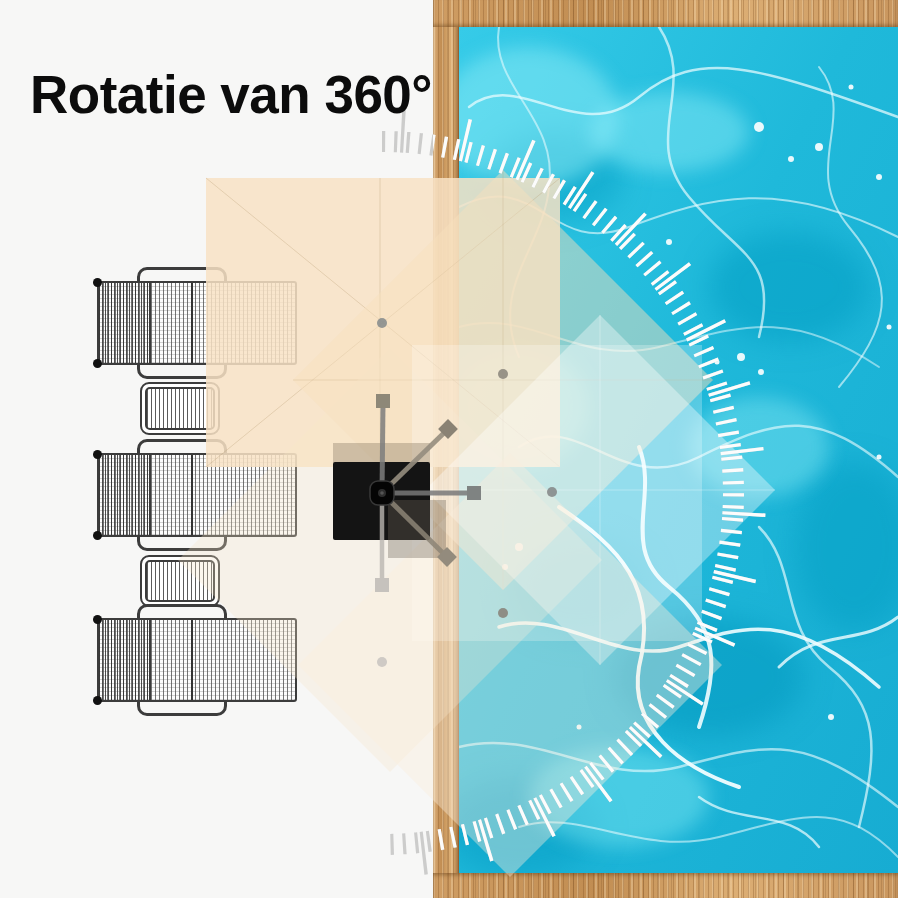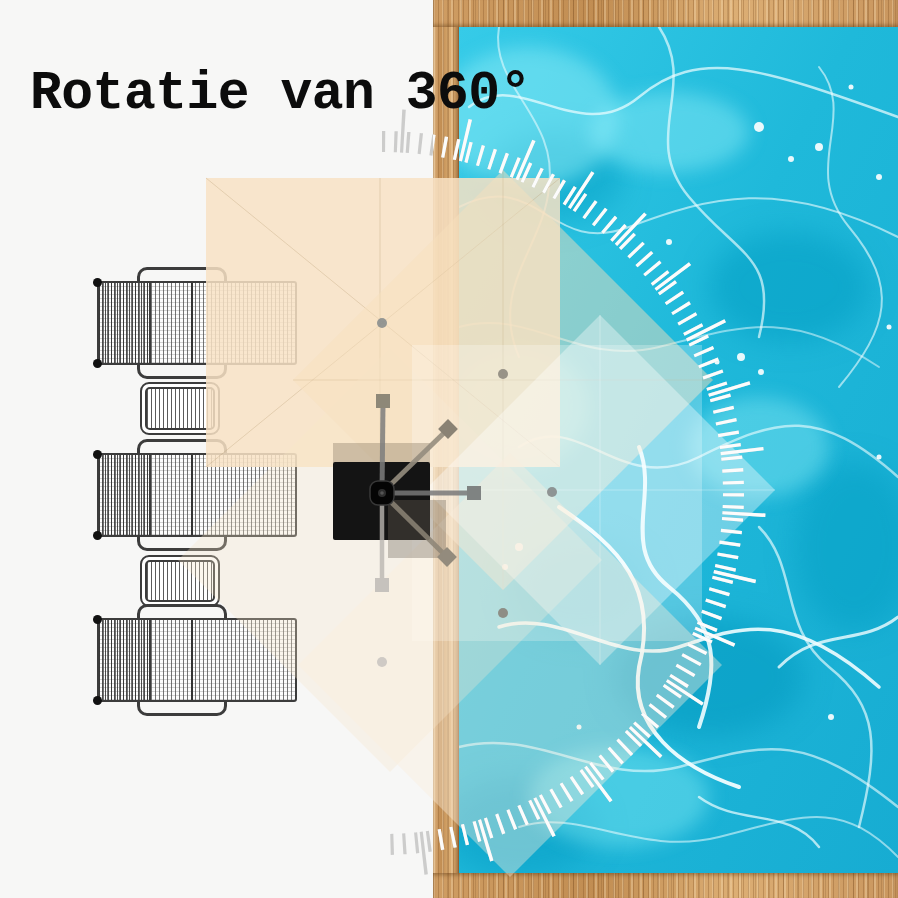--- a/index.html
+++ b/index.html
@@ -1,19 +1,19 @@
 <!DOCTYPE html>
 <html style="--canopy_beige: #f8e2c4; --pool_water: #1fb9da; --wood_deck: #cf9d63; --umbrella_base: #141414; --tick_marks: #ffffff; --line_art: #3c3c3c;"><head>
 <meta charset="utf-8">
 <style>
   html,body{margin:0;padding:0;background:#ffffff;}
   .stage{
     position:relative;width:898px;height:898px;overflow:hidden;
     background:#f7f7f6;
-    font-family:Liberation Mono, monospace;
+    font-family:Liberation Sans, sans-serif;
   }
   
   .title{
     position:absolute;left:30px;top:64px;z-index:40;
     font-size:53px;font-weight:bold;color:#0c0c0c;letter-spacing:-0.5px;
     white-space:nowrap;
   }
   
   .wood{
     position:absolute;z-index:1;

